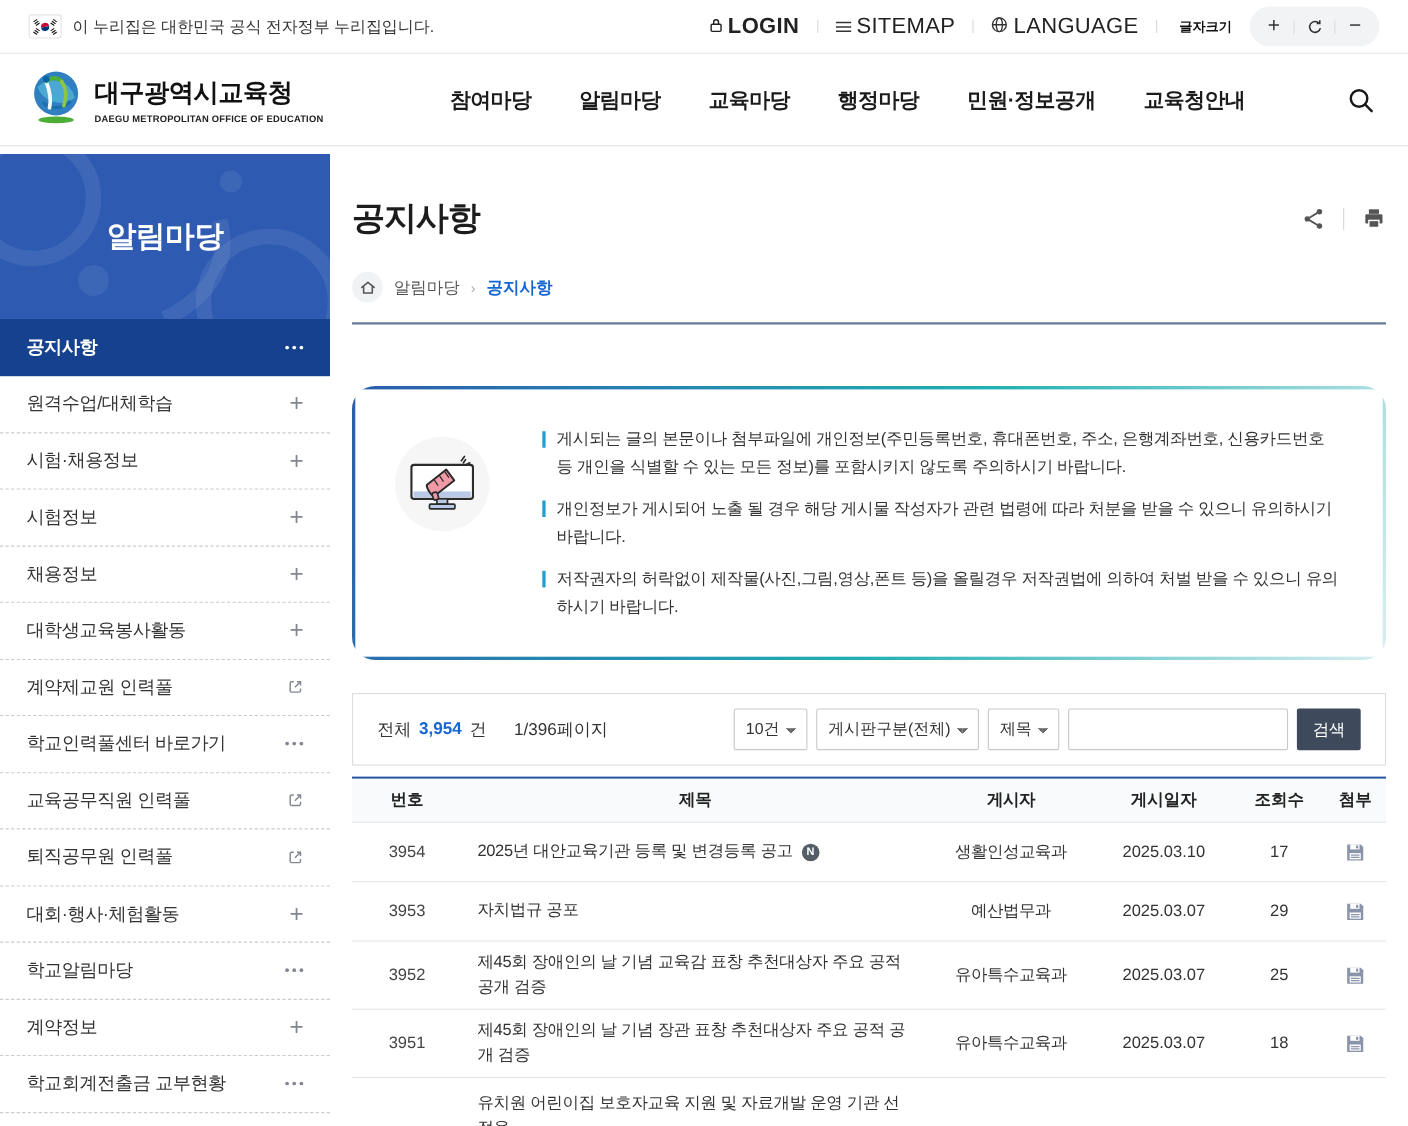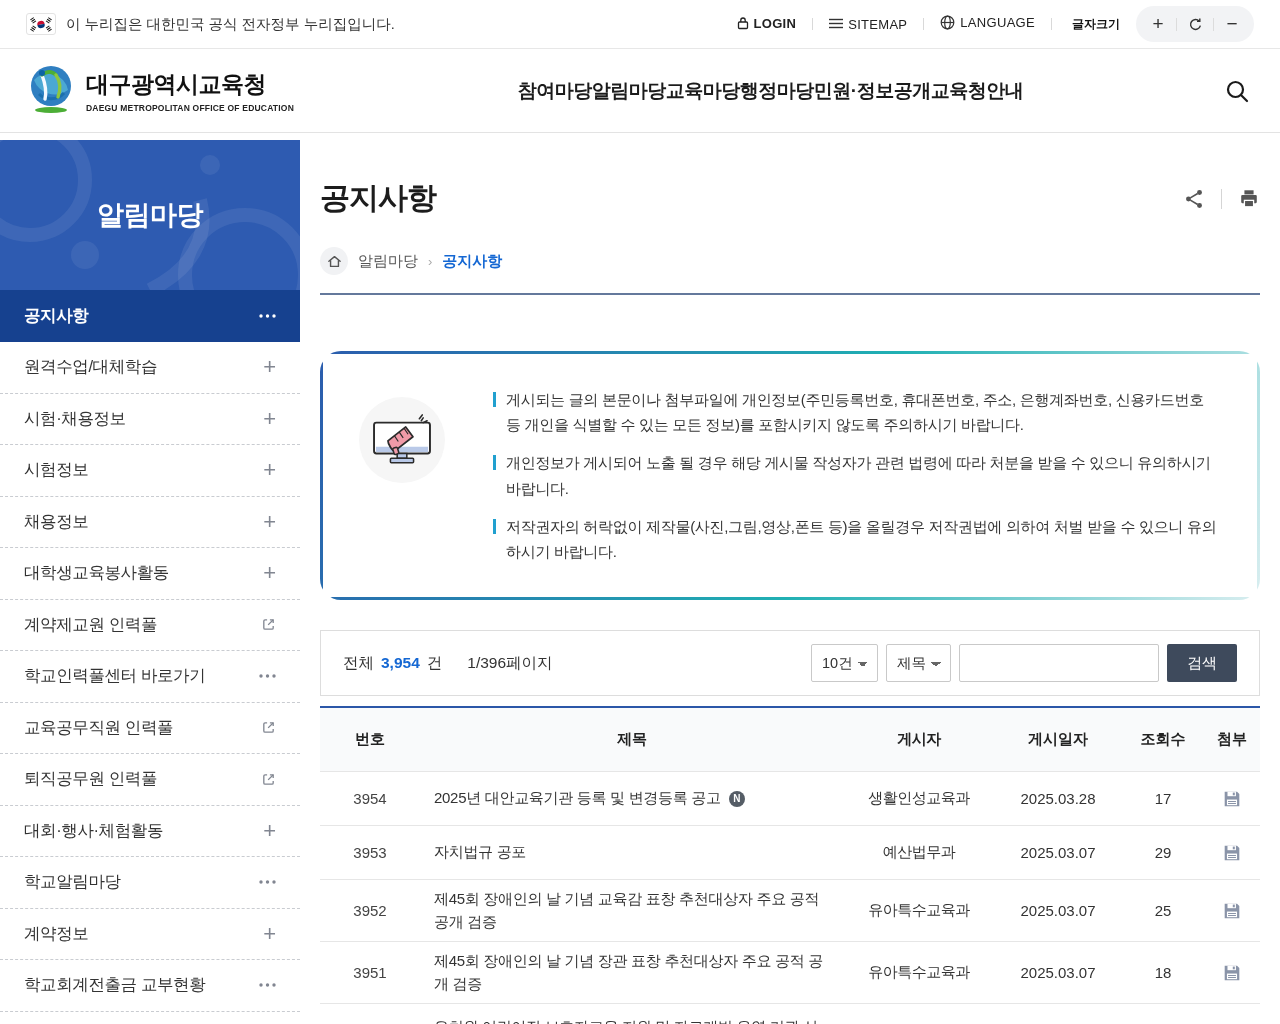--- a/index.html
+++ b/index.html
@@ -11,34 +11,34 @@
   a { text-decoration:none; color:inherit; cursor:pointer; }
   button { cursor:pointer; background:none; border:none; font-family:inherit; }
 
   
   .utilbar{ height:49px; border-bottom:1px solid #e7e7e7; display:flex; align-items:center;
     justify-content:space-between; padding:0 26px; }
   .util-left{ display:flex; align-items:center; gap:10px; font-size:14.5px; color:#333; }
   .flag-badge{ display:inline-flex; align-items:center; justify-content:center;
     width:30px; height:22px; background:#fff; border:1px solid #e3e3e3; border-radius:3px; }
   .util-right{ display:flex; align-items:center; gap:16px; }
-  .util-link{ display:flex; gap:5px; font-size:13px; color:#222; letter-spacing:.3px; }
+  .util-link{ display:flex; gap:5px; font-size:20px; color:#222; letter-spacing:.3px; }
   .util-link.strong{ font-weight:bold; }
   .vsep{ width:1px; height:12px; background:#d9d9d9; }
   .fontsize-label{ font-size:12px; font-weight:bold; color:#111; margin-left:4px; }
   .fontsize-pill{ display:flex; align-items:center; background:#f2f3f5; border-radius:19px; height:36px; padding:0 4px; }
   .fontsize-pill button{ width:36px; height:36px; font-size:19px; color:#333; display:flex; align-items:center; justify-content:center; }
   .psep{ width:1px; height:13px; background:#dcdcdc; }
 
   
   .header{ height:84px; border-bottom:1px solid #e3e3e3; display:flex; align-items:center; padding:0 26px;gap:28px; }
   .logo{ display:flex; align-items:center; gap:10px; min-width:300px; }
   .logo-text .kr{ font-size:23px; font-weight:bold; color:#111; letter-spacing:-.5px; }
   .logo-text .en{ font-size:8.5px; font-weight:bold; color:#222; letter-spacing:.2px; margin-top:3px; }
-  .main-nav{ flex:1; display:flex; justify-content:center; padding:0 60px 0 55px; }
+  .main-nav{ flex:1; display:flex; justify-content:space-between; padding:0 60px 0 55px; }
   .nav-item{ font-size:19px; font-weight:bold; color:#1b1b1b; letter-spacing:-.5px; }
   .header-search{ width:34px; height:34px; display:flex; align-items:center; justify-content:center; }
 
   
   .sidebar{ position:absolute; left:0; top:140px; width:300px; }
   .side-banner{ height:150px; background:#2e5bb1; position:relative; overflow:hidden;
     display:flex; align-items:center; justify-content:center; }
   .side-banner .deco{ position:absolute; inset:0; }
   .side-title{ position:relative; color:#fff; font-size:27px; font-weight:bold; letter-spacing:-.5px; }
   .menu-item{ height:51.5px; display:flex; align-items:center; justify-content:space-between;
@@ -80,26 +80,26 @@
   .count-info{ font-size:15.5px; color:#333; display:flex; align-items:center; gap:7px; }
   .count-info .num{ color:#1467d3; font-weight:bold; }
   .count-info .pages{ margin-left:18px; }
   .controls{ display:flex; align-items:center; gap:8px; }
   .sel{ height:38px; border:1px solid #c9c9c9; border-radius:2px; background:#fff; font-size:14.5px; color:#333;
     padding:0 24px 0 10px; appearance:none; -webkit-appearance:none;
     background-image:linear-gradient(45deg,transparent 50%,#666 50%),linear-gradient(135deg,#666 50%,transparent 50%);
     background-position:calc(100% - 14px) 17px, calc(100% - 9px) 17px;
     background-size:5px 5px,5px 5px; background-repeat:no-repeat; font-family:inherit; }
   .search-input{ width:200px; height:38px; border:1px solid #c9c9c9; border-radius:2px; padding:0 10px; font-size:14.5px; font-family:inherit; }
-  .search-btn{ width:70px; height:38px; background:#3e4a5c; color:#fff; font-size:15px; border-radius:2px; letter-spacing:-.3px; }
+  .search-btn{ width:58px; height:38px; background:#3e4a5c; color:#fff; font-size:15px; border-radius:2px; letter-spacing:-.3px; }
 
   
   .board{ margin-top:10px; border-top:2px solid #2b57a8; }
   .t-row{ display:flex; align-items:center; border-bottom:1px solid #e6e6e6; font-size:15px; color:#333; }
-  .t-head{ background:#f9fafb; height:64px; font-weight:bold; color:#222; }
+  .t-head{ background:#f9fafb; height:40px; font-weight:bold; color:#222; }
   .c0{ width:100px; text-align:center; }
   .c1{ flex:1; padding:0 14px; display:flex; align-items:center; gap:8px; letter-spacing:-.3px; }
   .t-head .c1{ justify-content:center; }
   .c2{ width:150px; text-align:center; letter-spacing:-.5px; }
   .c3{ width:128px; text-align:center; }
   .c4{ width:82px; text-align:center; }
   .c5{ width:56px; text-align:center; display:flex; justify-content:center; }
   .t-head .c5{ display:block; }
   .t-body .t-row{ min-height:54px; padding:8px 0; cursor:pointer; }
   .t-body .c0{ color:#444; }
@@ -435,20 +435,23 @@
       <span>전체</span>
       <span class="num">3,954</span>
       <span>건</span>
       <span class="pages">1/396페이지</span>
     </div>
     <div class="controls">
       <select class="sel">
         <option>10건</option>
       </select>
       <select class="sel">
+        <option>게시판구분(전체)</option>
+      </select>
+      <select class="sel">
         <option>제목</option>
       </select>
       <input class="search-input" type="text" value="" style="">
       <button class="search-btn">검색</button>
     </div>
   </div>
 
   <div class="board">
     <div class="t-row t-head" id="table-head">
         <div class="c0">번호</div>
@@ -459,21 +462,21 @@
         <div class="c5">첨부</div>
       </div>
     <div class="t-body" id="table-body">
         <div class="t-row">
           <div class="c0">3954</div>
           <div class="c1">
             <a class="title-text">2025년 대안교육기관 등록 및 변경등록 공고</a>
             <span class="badge-n">N</span>
           </div>
           <div class="c2">생활인성교육과</div>
-          <div class="c3">2025.03.28</div>
+          <div class="c3">2025.03.10</div>
           <div class="c4">17</div>
           <div class="c5">
             <svg width="18" height="18" viewBox="0 0 16 16">
               <path d="M1.5 1.5h11l2 2v11h-13z" fill="#8a94a8"></path>
               <rect x="4" y="1.5" width="7.5" height="4" fill="#fff"></rect>
               <rect x="8.7" y="2.3" width="1.8" height="2.4" fill="#8a94a8"></rect>
               <rect x="3.5" y="8.5" width="9" height="5" fill="#fff"></rect>
               <path d="M4.5 10.2h7M4.5 12h7" stroke="#8a94a8" stroke-width="1"></path>
             </svg>
           </div>

